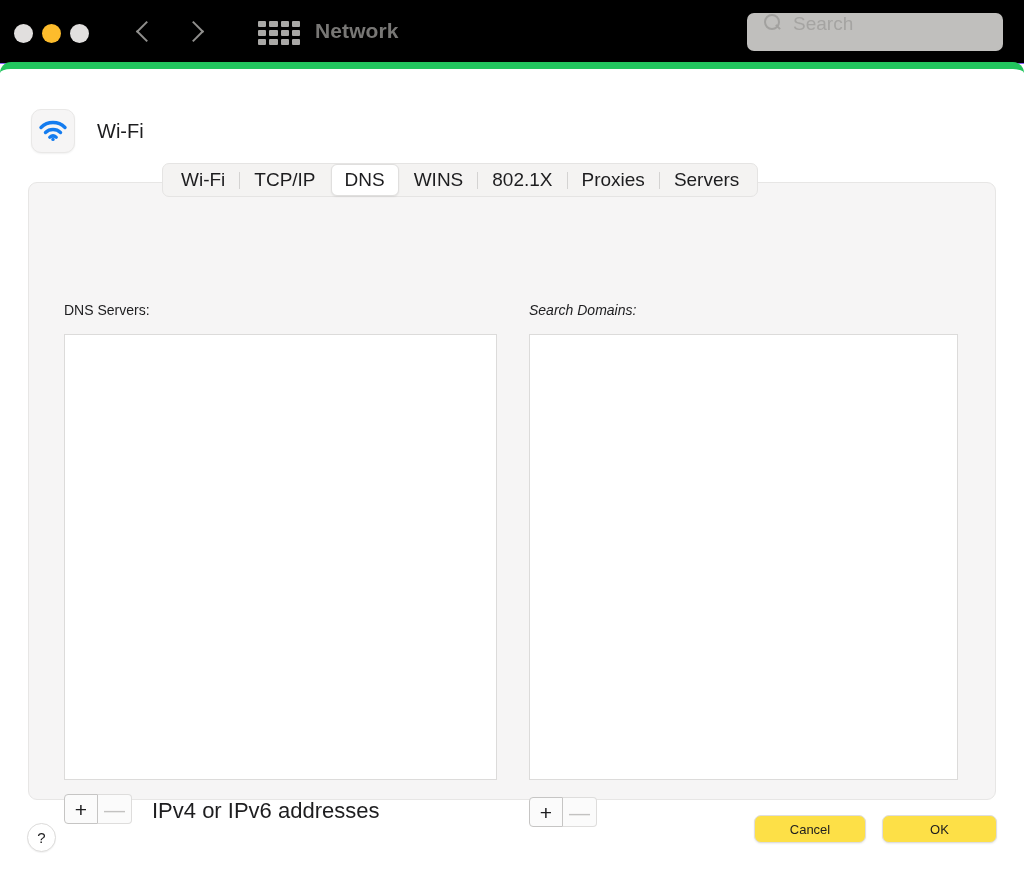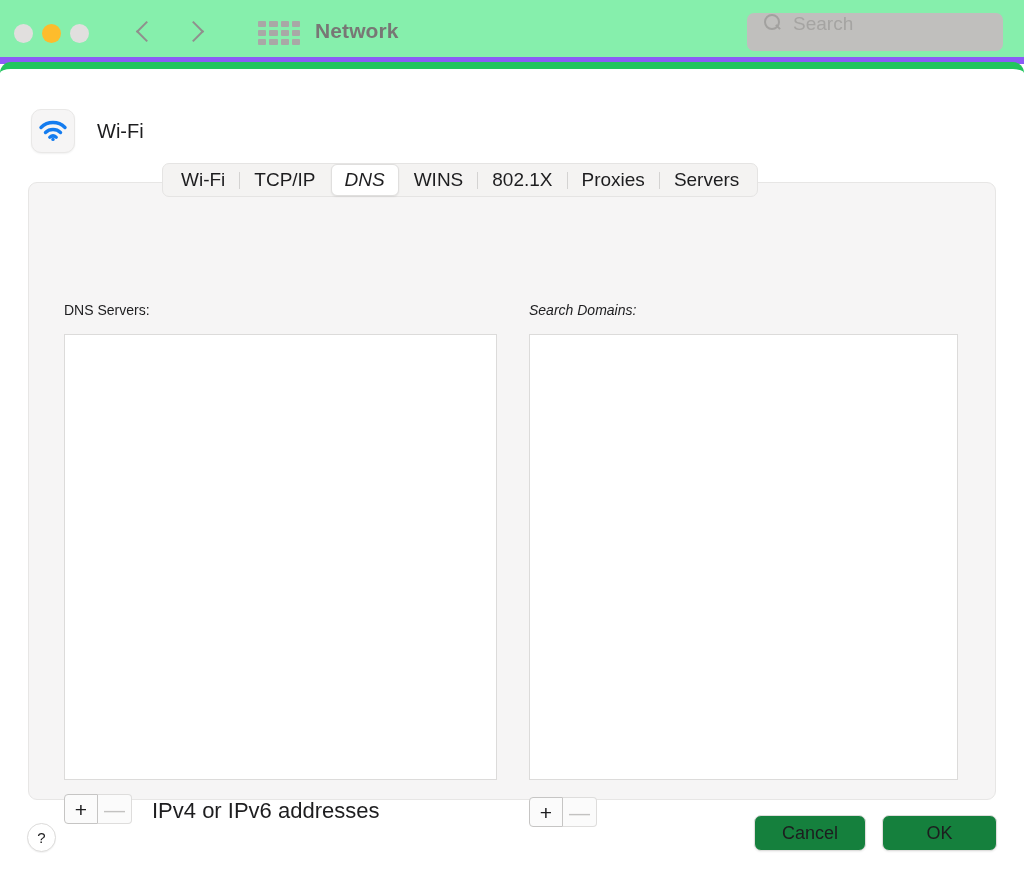--- a/index.html
+++ b/index.html
@@ -22,22 +22,22 @@
     height: 870px;
     background: #ffffff;
   }
 
   
   .titlebar {
     position: absolute;
     left: 0; top: 0;
     width: 1024px;
     height: 64px;
-    background: #86efac;
-    border-bottom: 7px solid #8b5cf6;
+    background: #000000;
+    border-bottom: 1px solid #8b5cf6;
   }
 
   .traffic-lights {
     position: absolute;
     left: 14px; top: 24px;
     display: flex;
     gap: 9px;
   }
   .tl {
     width: 19px; height: 19px;
@@ -197,21 +197,20 @@
     white-space: nowrap;
     border-radius: 6px;
     line-height: 22px;
   }
   .tab.selected {
     background: #ffffff;
     border: 1px solid #e0dfde;
     box-shadow: 0 1px 2px rgba(0,0,0,0.07);
     padding: 4px 13px;
     margin: 0 1px;
-    font-style: italic;
   }
   .tab-sep {
     width: 1px;
     height: 17px;
     background: #d4d3d2;
     flex: 0 0 auto;
   }
 
   
   .col-label {
@@ -282,28 +281,28 @@
     display: flex;
     align-items: center;
     justify-content: center;
     font-size: 15px;
     color: #1d1d1f;
     box-shadow: 0 1px 1px rgba(0,0,0,0.05);
   }
 
   .btn {
     position: absolute;
-    height: 36px;
-    background: #15803d;
+    height: 28px;
+    background: #fde047;
     border: 1px solid #dfdedd;
     border-radius: 7px;
     display: flex;
     align-items: center;
     justify-content: center;
-    font-size: 18px;
+    font-size: 13px;
     color: #1d1d1f;
     box-shadow: 0 1px 2px rgba(0,0,0,0.07);
   }
   .btn-cancel { left: 754px; top: 746px; width: 112px; }
   .btn-ok     { left: 882px; top: 746px; width: 115px; }
 </style>
 </head>
 <body>
 
 <div id="app">

